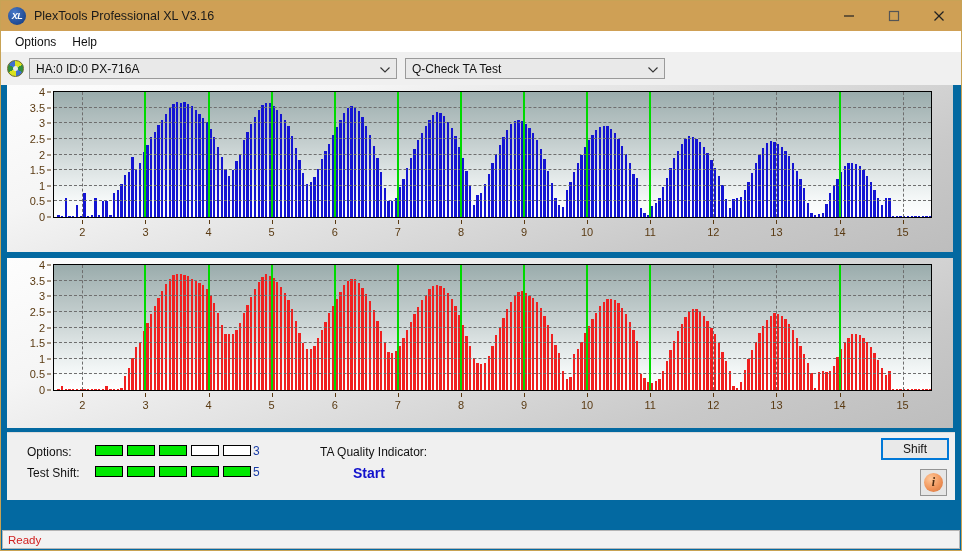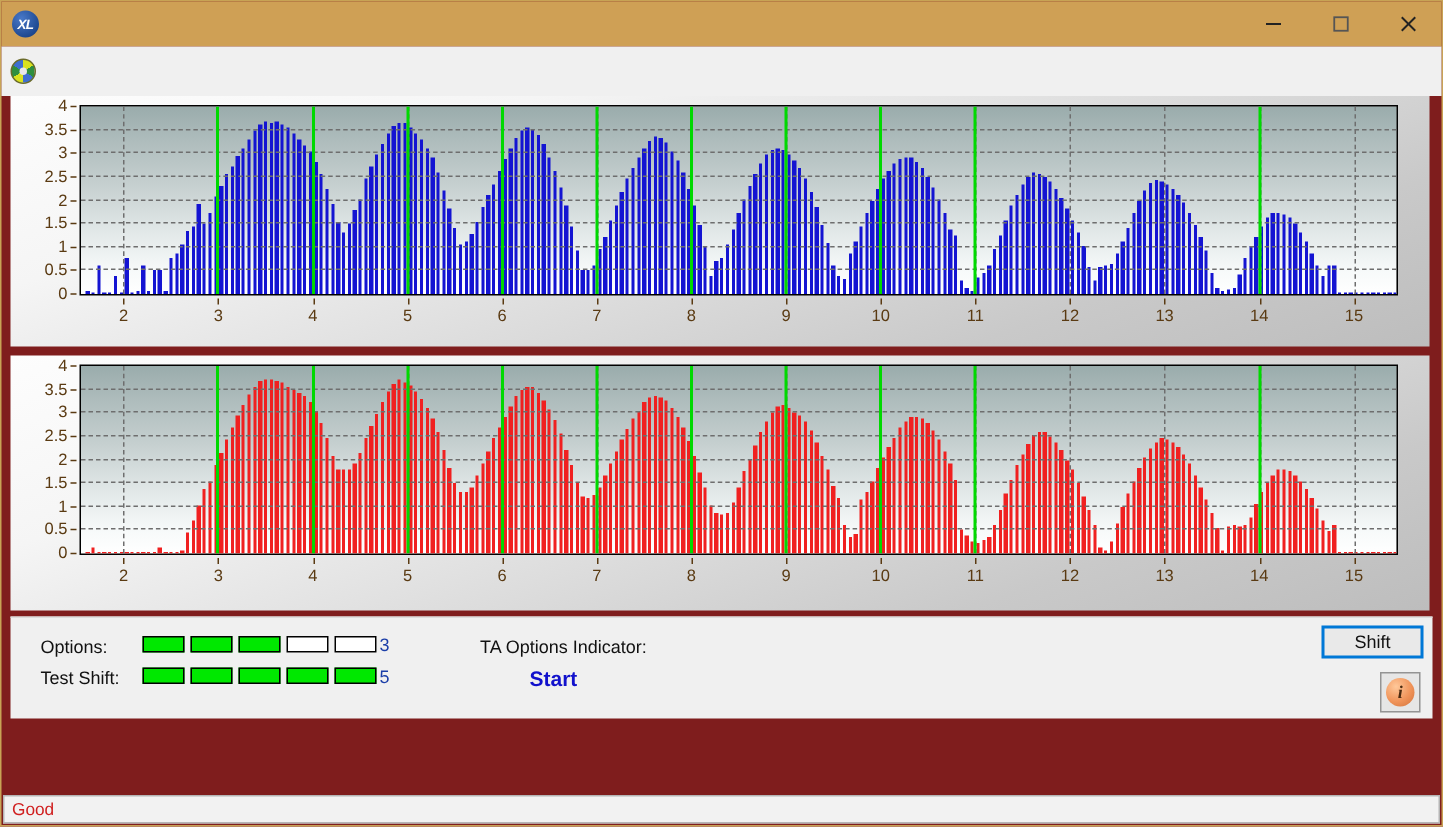--- a/index.html
+++ b/index.html
@@ -9,21 +9,21 @@
   body {
     width: 962px; height: 551px;
     font-family: "Liberation Sans", sans-serif;
     overflow: hidden;
   }
   .window {
     position: relative;
     width: 962px; height: 551px;
     box-sizing: border-box;
     border: 1px solid #c8a355;
-    background: #7f1d1d;
+    background: #0369a1;
   }
   
   .titlebar {
     position: relative;
     height: 30px;
     background: #cfa055;
     display: flex;
     align-items: center;
     box-sizing: border-box;
   }
@@ -308,43 +308,64 @@
     color: #d02020;
   }
 </style>
 </head>
 <body>
 
 <div class="window">
 
   <div class="titlebar">
     <div class="app-icon">XL</div>
+    <div class="title-text">PlexTools Professional XL V3.16</div>
     <div class="winbtns">
       <div class="winbtn">
         <svg width="12" height="12" viewBox="0 0 12 12">
             <line x1="1" y1="6" x2="11" y2="6" stroke="#222" stroke-width="1.2"></line>
           </svg>
       </div>
       <div class="winbtn">
         <svg width="12" height="12" viewBox="0 0 12 12">
             <rect x="1.5" y="1.5" width="9" height="9" fill="none" stroke="#555" stroke-width="1.2"></rect>
           </svg>
       </div>
       <div class="winbtn">
         <svg width="12" height="12" viewBox="0 0 12 12">
             <line x1="1.5" y1="1.5" x2="10.5" y2="10.5" stroke="#222" stroke-width="1.3"></line>
             <line x1="10.5" y1="1.5" x2="1.5" y2="10.5" stroke="#222" stroke-width="1.3"></line>
           </svg>
       </div>
     </div>
   </div>
 
+  <div class="menubar">
+    <div class="menuitem">Options</div>
+    <div class="menuitem">Help</div>
+  </div>
 
   <div class="selrow">
     <div class="drive-icon"></div>
+    <div class="combo" id="combo-drive">
+      <span>HA:0 ID:0  PX-716A</span>
+      <span class="arrow">
+        <svg width="10" height="6" viewBox="0 0 10 6">
+            <polyline points="0.5,0.5 5,5 9.5,0.5" fill="none" stroke="#333" stroke-width="1.1"></polyline>
+          </svg>
+      </span>
+    </div>
+    <div class="combo" id="combo-test">
+      <span>Q-Check TA Test</span>
+      <span class="arrow">
+        <svg width="10" height="6" viewBox="0 0 10 6">
+            <polyline points="0.5,0.5 5,5 9.5,0.5" fill="none" stroke="#333" stroke-width="1.1"></polyline>
+          </svg>
+      </span>
+    </div>
   </div>
 
   <div class="charts">
     <div class="chartpanel">
       <div class="ylabels">
           <div class="ylabel" style="top: 126px;">0</div>
           <div class="ytick" style="top: 126px;"></div>
           <div class="ylabel" style="top: 110.375px;">0.5</div>
           <div class="ytick" style="top: 110.375px;"></div>
           <div class="ylabel" style="top: 94.75px;">1</div>
@@ -1006,26 +1027,26 @@
     <div class="metric-label" style="left:20px; top:33px;">Test Shift:</div>
     <div class="meter" id="peakshift-meter" style="left:88px; top:33px;">
         <div class="seg on"></div>
         <div class="seg on"></div>
         <div class="seg on"></div>
         <div class="seg on"></div>
         <div class="seg on"></div>
       </div>
     <div class="meter-val" style="left:246px; top:32px;">5</div>
 
-    <div class="tqi-label">TA Options Indicator:</div>
+    <div class="tqi-label">TA Quality Indicator:</div>
     <div class="tqi-value">Start</div>
 
     <div class="start-btn">Shift</div>
     <div class="info-btn">
       <div class="info-circle">i</div>
     </div>
   </div>
 
   <div class="statusbar">
-    <span class="status-text">Good</span>
+    <span class="status-text">Ready</span>
   </div>
 
 </div>
 
 </body></html>

